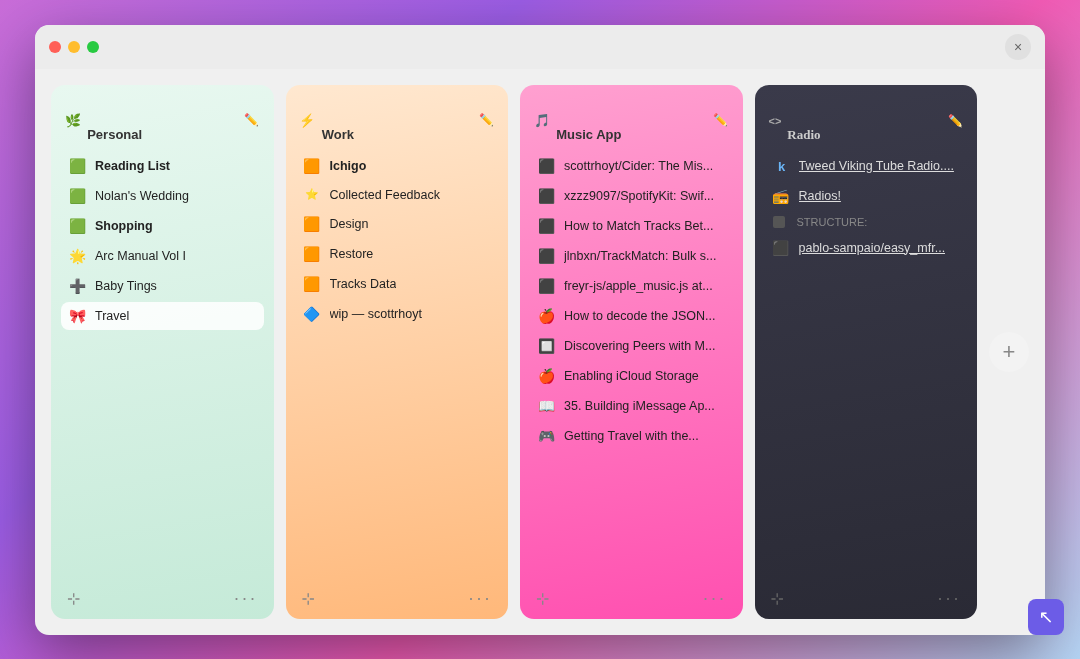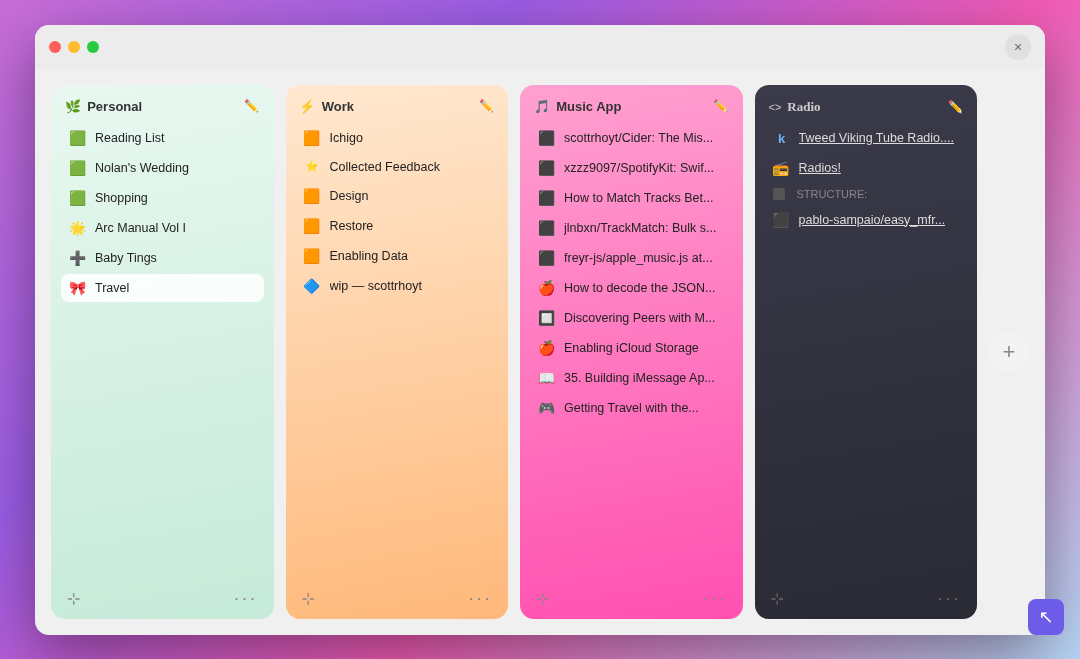--- a/index.html
+++ b/index.html
@@ -96,20 +96,21 @@
     }
     .col-header-left {
       display: flex;
       align-items: center;
       gap: 6px;
     }
     .col-title {
       font-size: 13px;
       font-weight: 600;
       color: #333;
+      margin-top: 28px;
     }
     .col-radio .col-title { color: #ccc; font-family: Liberation Serif, serif; }
     .col-icon {
       font-size: 13px;
     }
     .edit-icon {
       font-size: 12px;
       color: #888;
       cursor: pointer;
     }
@@ -141,21 +142,21 @@
       text-align: center;
     }
     .item-label {
       font-size: 12.5px;
       color: #222;
       white-space: nowrap;
       overflow: hidden;
       text-overflow: ellipsis;
     }
     .col-radio .item-label { color: #ddd; text-decoration: underline; }
-    .item-label.bold { font-weight: 400; }
+    .item-label.bold { font-weight: 700; }
     .col-footer {
       display: flex;
       align-items: center;
       justify-content: space-between;
       padding: 4px 6px 0 6px;
       margin-top: 4px;
     }
     .footer-move { font-size: 16px; color: #888; cursor: grab; }
     .footer-dots { font-size: 18px; color: #888; cursor: pointer; letter-spacing: 2px; }
     .col-radio .footer-move, .col-radio .footer-dots { color: #666; }
@@ -282,21 +283,21 @@
         <div class="list-item">
           <span class="item-icon">🟧</span>
           <span class="item-label">Design</span>
         </div>
         <div class="list-item">
           <span class="item-icon">🟧</span>
           <span class="item-label">Restore</span>
         </div>
         <div class="list-item">
           <span class="item-icon">🟧</span>
-          <span class="item-label">Enabling Data</span>
+          <span class="item-label">Tracks Data</span>
         </div>
         <div class="list-item">
           <span class="item-icon">🔷</span>
           <span class="item-label">wip — scottrhoyt</span>
         </div>
       </div>
       <div class="col-footer">
         <span class="footer-move">⊹</span>
         <span class="footer-dots">···</span>
       </div>

